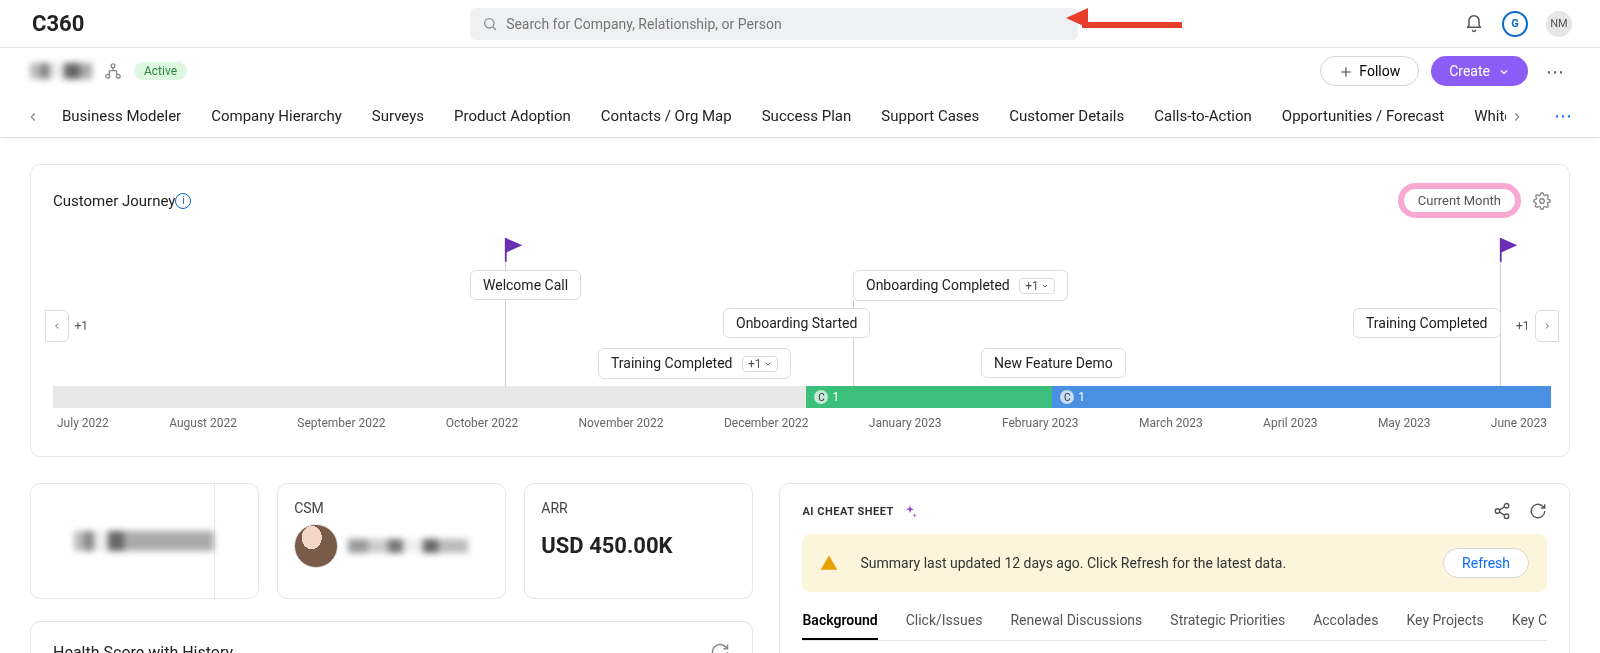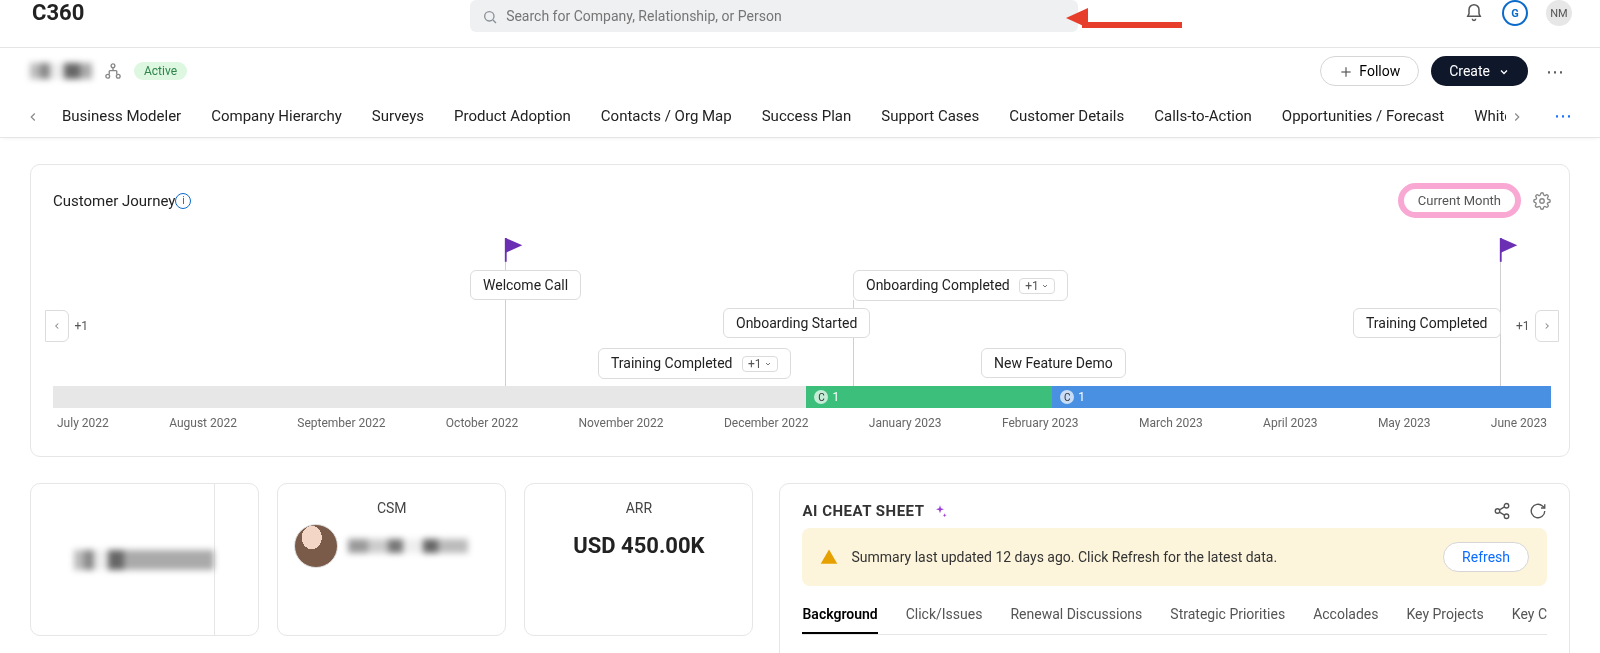--- a/index.html
+++ b/index.html
@@ -1,19 +1,19 @@
 <!DOCTYPE html>
 <html><head>
 <meta charset="utf-8">
 <style>
 * { margin: 0; padding: 0; box-sizing: border-box; font-family: -apple-system, BlinkMacSystemFont, "Segoe UI", Roboto, sans-serif; }
 body { background: #fff; color: #222; font-size: 14px; width: 1600px; height: 653px; overflow: hidden; position: relative; }
 
 
-.topbar { display: flex; align-items: flex-start; height: 48px; padding: 0 28px 0 32px; border-bottom: 1px solid #e5e5e5; }
+.topbar { display: flex; align-items: center; height: 48px; padding: 0 28px 0 32px; border-bottom: 1px solid #e5e5e5; }
 .app-title { font-size: 22px; font-weight: 700; }
 .search-wrap { flex: 1; display: flex; justify-content: center; }
 .search-box { width: 608px; height: 32px; background: #eef0f2; border-radius: 6px; display: flex; align-items: center; padding: 0 12px; gap: 8px; color: #6b7280; }
 .search-box input { border: none; background: transparent; flex: 1; font-size: 14px; outline: none; color: #6b7280; }
 .top-actions { display: flex; align-items: center; gap: 18px; }
 .circ { width: 26px; height: 26px; border-radius: 50%; display: flex; align-items: center; justify-content: center; font-size: 11px; }
 .circ-blue { border: 2px solid #0b6bcb; color: #0b6bcb; font-weight: 700; }
 .circ-grey { background: #e7e7e7; color: #555; font-size: 11px; }
 
 
@@ -21,21 +21,21 @@
 .arrow-line { width: 100px; height: 6px; background: #e63e2b; display: inline-block; }
 .arrow-head { position: absolute; left: -16px; top: -7px; width: 0; height: 0; border-right: 22px solid #e63e2b; border-top: 10px solid transparent; border-bottom: 10px solid transparent; }
 
 
 .sub-header { display: flex; align-items: center; height: 46px; padding: 0 30px; gap: 12px; }
 .blurred { width: 62px; height: 16px; filter: blur(3px); background: linear-gradient(90deg,#bbb 0 10px,#888 10px 20px,#eee 20px 34px,#666 34px 50px,#aaa 50px 62px); }
 .hier-icon { color: #888; }
 .status-pill { background: #ddf7e0; color: #2e844a; font-size: 12px; padding: 2px 10px; border-radius: 10px; }
 .spacer { flex: 1; }
 .btn-follow { border: 1px solid #d6d6d6; background: #fff; border-radius: 20px; padding: 6px 18px; display: flex; align-items: flex-start; gap: 6px; font-size: 14px; cursor: pointer; }
-.btn-create { background: #0f172a; color: #fff; border: none; border-radius: 20px; padding: 7px 18px; display: flex; align-items: center; gap: 8px; font-size: 14px; cursor: pointer; }
+.btn-create { background: #8b5cf6; color: #fff; border: none; border-radius: 20px; padding: 7px 18px; display: flex; align-items: center; gap: 8px; font-size: 14px; cursor: pointer; }
 .dots { font-size: 18px; color: #555; padding: 0 6px; cursor: pointer; }
 
 
 .tabs-row { display: flex; align-items: center; padding: 0 22px; height: 44px; border-bottom: 1px solid #e5e5e5; box-shadow: 0 3px 4px -3px rgba(0,0,0,.08); gap: 0; }
 .tabs-scroll { display: flex; align-items: center; gap: 30px; flex: 1; padding: 0 18px; overflow: hidden; }
 .tab { font-size: 15px; color: #222; white-space: nowrap; cursor: pointer; }
 .chev-btn { color: #888; cursor: pointer; padding: 4px; }
 
 
 .content { padding: 26px 30px; display: flex; flex-direction: column; gap: 26px; }
@@ -70,42 +70,42 @@
 .bar-green { background: #3bbf7a; }
 .bar-blue { background: #4a90e2; }
 .bar-circ { width: 14px; height: 14px; border-radius: 50%; background: rgba(255,255,255,.7); color: #333; font-size: 10px; display: flex; align-items: center; justify-content: center; }
 
 .months { position: absolute; left: 0; right: 0; top: 176px; display: flex; justify-content: space-between; padding: 0 4px; font-size: 12px; color: #666; }
 
 
 .bottom { display: flex; gap: 26px; }
 .bottom-left { display: flex; flex-direction: column; gap: 22px; width: 770px; }
 .trio { display: flex; gap: 18px; }
-.trio .card { flex: 1; height: 153px; padding: 16px; text-align: center; }
+.trio .card { flex: 1; height: 116px; padding: 16px; }
 .trio .card.split { display: flex; align-items: center; }
 .trio .divider { width: 1px; background: #e6e6e6; align-self: stretch; margin: -16px 0; }
 .metric-label { font-size: 14px; color: #444; }
 .metric-val { font-size: 22px; font-weight: 700; margin-top: 17px; }
 .csm-row { display: flex; align-items: center; gap: 10px; margin-top: 8px; }
 .avatar { width: 44px; height: 44px; border-radius: 50%; background: radial-gradient(ellipse at 40% 30%, #f4d6c6 0 28%, #7a5a48 0 100%); border: 1px solid #ddd; }
 .blurred-sm { width: 120px; height: 14px; filter: blur(3px); background: linear-gradient(90deg,#999 0 20px,#ccc 20px 40px,#777 40px 55px,#eee 55px 75px,#666 75px 90px,#bbb 90px 120px); }
 
 .health-card { padding: 20px 22px; display: flex; align-items: center; }
 .health-title { font-size: 16px; color: #222; }
 .refresh-ic { margin-left: auto; color: #888; cursor: pointer; }
 
 
 .bottom-right { flex: 1; border: 1px solid #e6e6e6; border-radius: 10px; padding: 18px 22px 0; display: flex; flex-direction: column; }
 .cs-head { display: flex; align-items: center; gap: 8px; }
-.cs-title { font-size: 15px; letter-spacing: .5px; font-weight: 700; color: #333; }
+.cs-title { font-size: 11px; letter-spacing: .5px; font-weight: 700; color: #333; }
 .sparkle { color: #9b3fd6; }
 .cs-actions { margin-left: auto; display: flex; gap: 18px; color: #555; }
 .cs-actions span { cursor: pointer; }
 
-.banner { background: #fdf4dc; border-radius: 8px; margin-top: 8px; padding: 14px 18px; display: flex; align-items: center; gap: 13px; }
+.banner { background: #fdf4dc; border-radius: 8px; margin-top: 14px; padding: 14px 18px; display: flex; align-items: center; gap: 22px; }
 .warn-ic { color: #c98a00; }
 .banner-txt { flex: 1; font-size: 14px; color: #333; }
 .btn-refresh { background: #fff; border: 1px solid #d6d6d6; border-radius: 18px; padding: 6px 18px; color: #0b6bff; font-size: 14px; cursor: pointer; }
 
 .cs-tabs { display: flex; gap: 28px; margin-top: 20px; border-bottom: 1px solid #e6e6e6; overflow: hidden; }
 .cs-tab { font-size: 14px; padding-bottom: 10px; color: #555; white-space: nowrap; cursor: pointer; }
 .cs-tab.active { color: #000; border-bottom: 2px solid #000; font-weight: 600; }
 
 .section-head { font-size: 18px; font-weight: 600; margin-top: 18px; }
 

